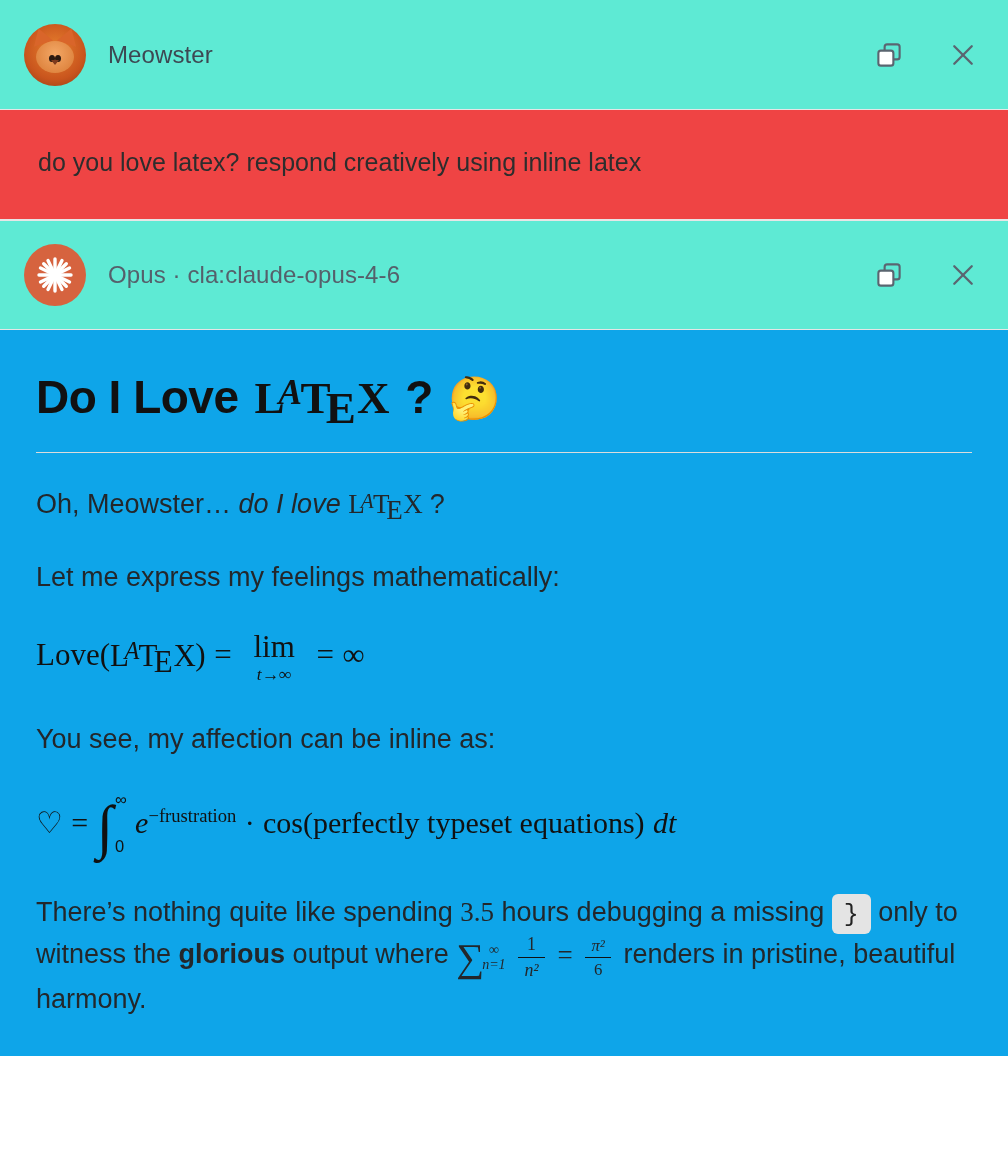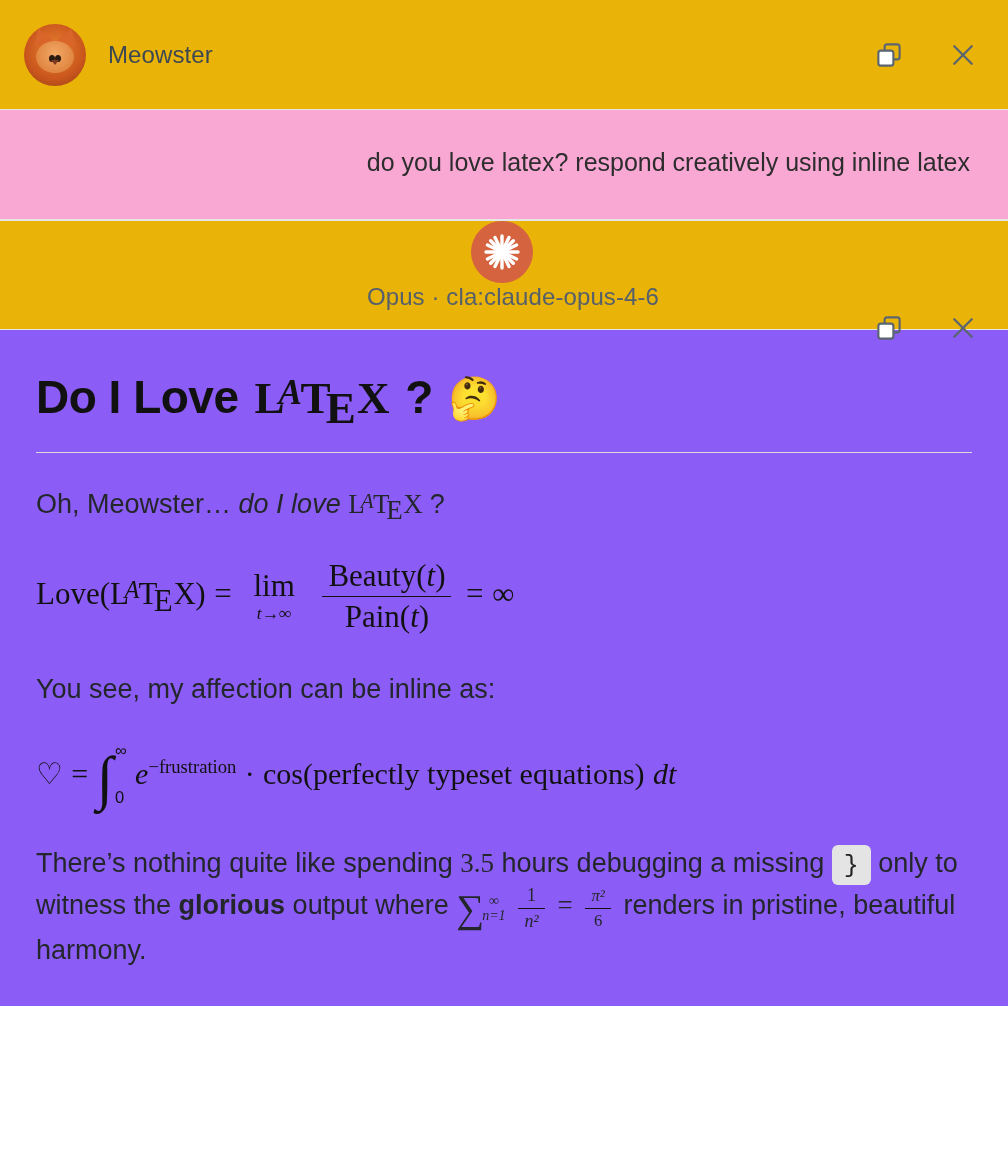--- a/index.html
+++ b/index.html
@@ -10,26 +10,25 @@
     font-family: "Liberation Sans", sans-serif;
     overflow: hidden;
   }
 
   
   .msg-header {
     display: flex;
     align-items: center;
     height: 110px;
     padding: 0 28px 0 24px;
-    background: #eab308;
+    background: #5eead4;
     border-bottom: 1px solid #e6e6e6;
   }
   .msg-header.assistant {
     border-top: 1px solid #e6e6e6;
-    flex-direction: column;
   }
   .avatar {
     width: 62px; height: 62px;
     border-radius: 50%;
     flex: 0 0 62px;
     overflow: hidden;
     position: relative;
     background: #c8622f;
   }
   .avatar.cat {
@@ -92,35 +91,34 @@
     gap: 40px;
   }
   .icon-btn {
     width: 34px; height: 34px;
     display: flex; align-items: center; justify-content: center;
     color: #5a6570;
     cursor: pointer;
   }
 
   .user-body {
-    background: #f9a8d4;
+    background: #ef4444;
     padding: 36px 38px 38px 38px;
     border-bottom: 1px solid #e6e6e6;
     min-height: 110px;
-    text-align: right;
   }
   .user-text {
     font-size: 25px;
     color: #2d2d2d;
     line-height: 1.35;
   }
 
   
   .assistant-body {
-    background: #8b5cf6;
+    background: #0ea5e9;
     padding: 34px 36px 20px 36px;
   }
   h1.title {
     font-size: 46px;
     font-weight: bold;
     color: #111;
     margin: 6px 0 0 0;
     display: flex;
     align-items: baseline;
     gap: 16px;
@@ -321,31 +319,28 @@
 
   <div class="hr"></div>
 
   <p class="para">
     <span>Oh, Meowster…</span>
     <em>do I love</em>
     <span class="latex">L<span class="a">A</span><span class="t">T</span><span class="e">E</span><span class="x">X</span></span>
     <span>?</span>
   </p>
 
+  <p class="para">Let me express my feelings mathematically:</p>
 
   <div class="eq-block" style="font-size:31px;">
     <span class="mathrm">Love(<span class="latex">L<span class="a">A</span><span class="t">T</span><span class="e">E</span><span class="x">X</span></span>)</span>
     <span class="mathrm">=</span>
     <span class="lim">
       <span class="op">lim</span>
       <span class="sub mathit">t→∞</span>
-    </span>
-    <span class="frac">
-      <span class="num mathrm">Beauty(<span class="mathit">t</span>)</span>
-      <span class="den mathrm">Pain(<span class="mathit">t</span>)</span>
     </span>
     <span class="mathrm">=</span>
     <span class="mathrm">∞</span>
   </div>
 
   <p class="para">You see, my affection can be inline as:</p>
 
   <div class="eq-block" style="font-size:30px;">
     <span class="mathrm">♡</span>
     <span class="mathrm">=</span>

